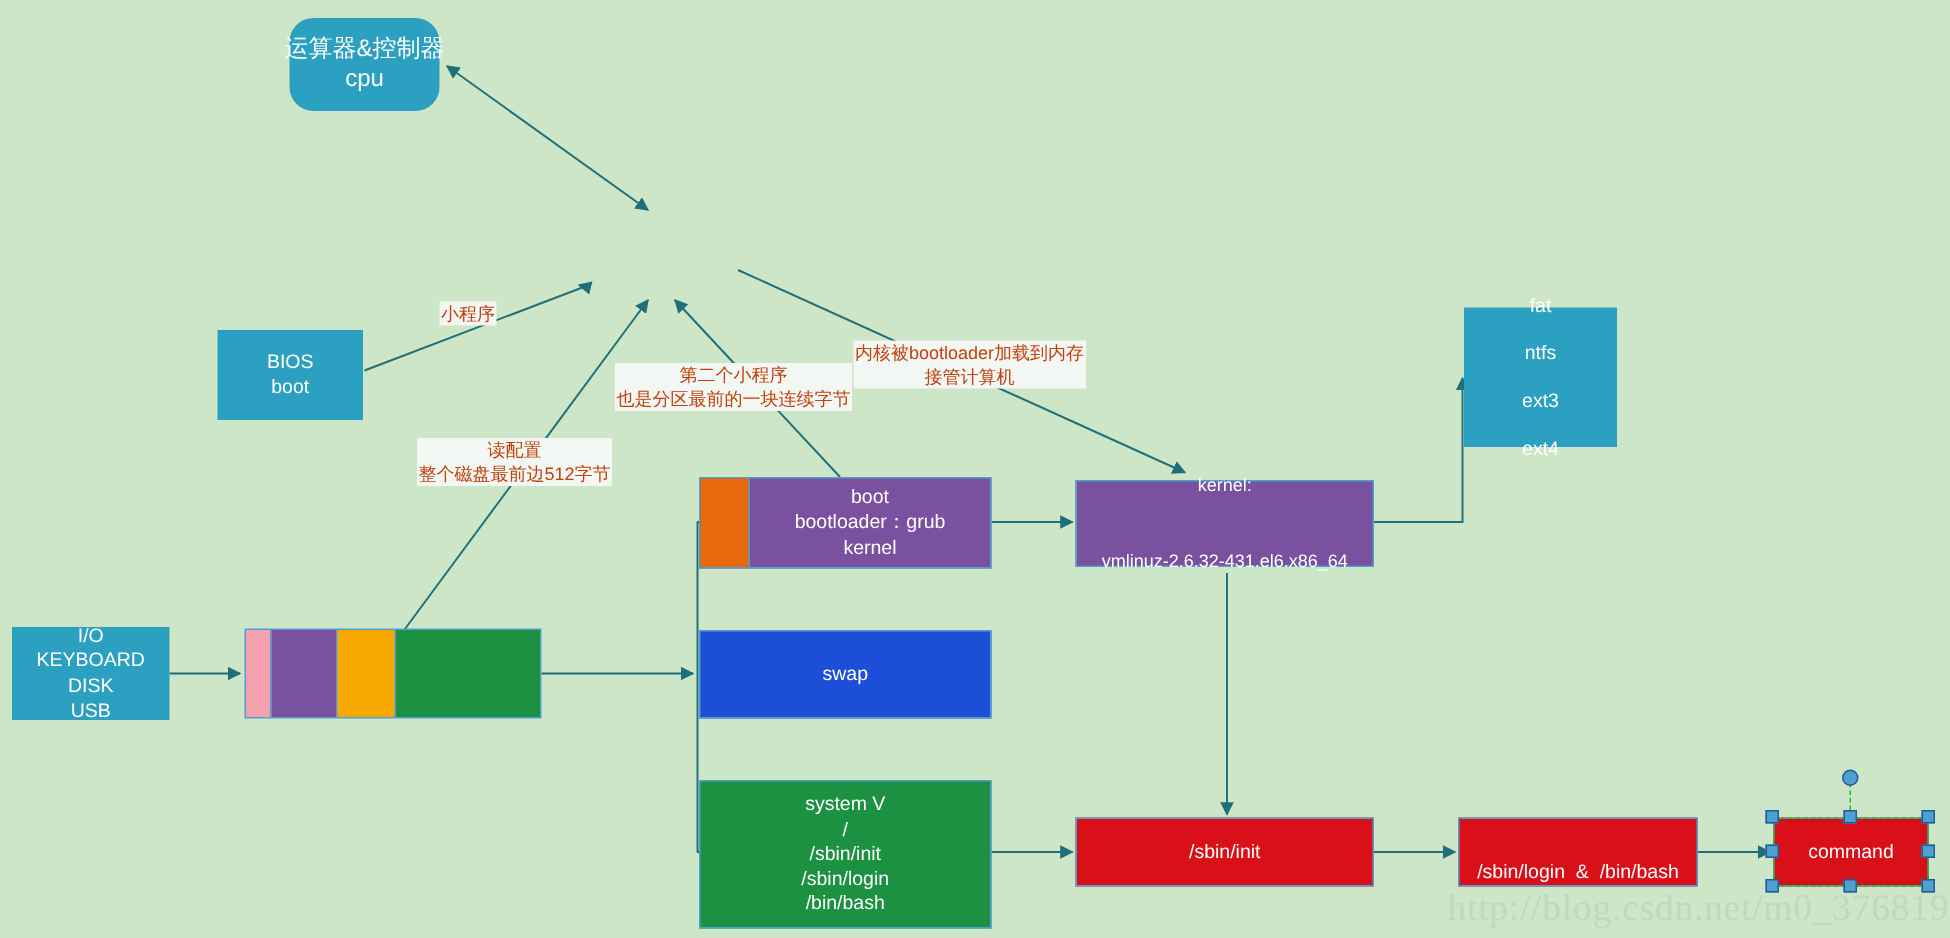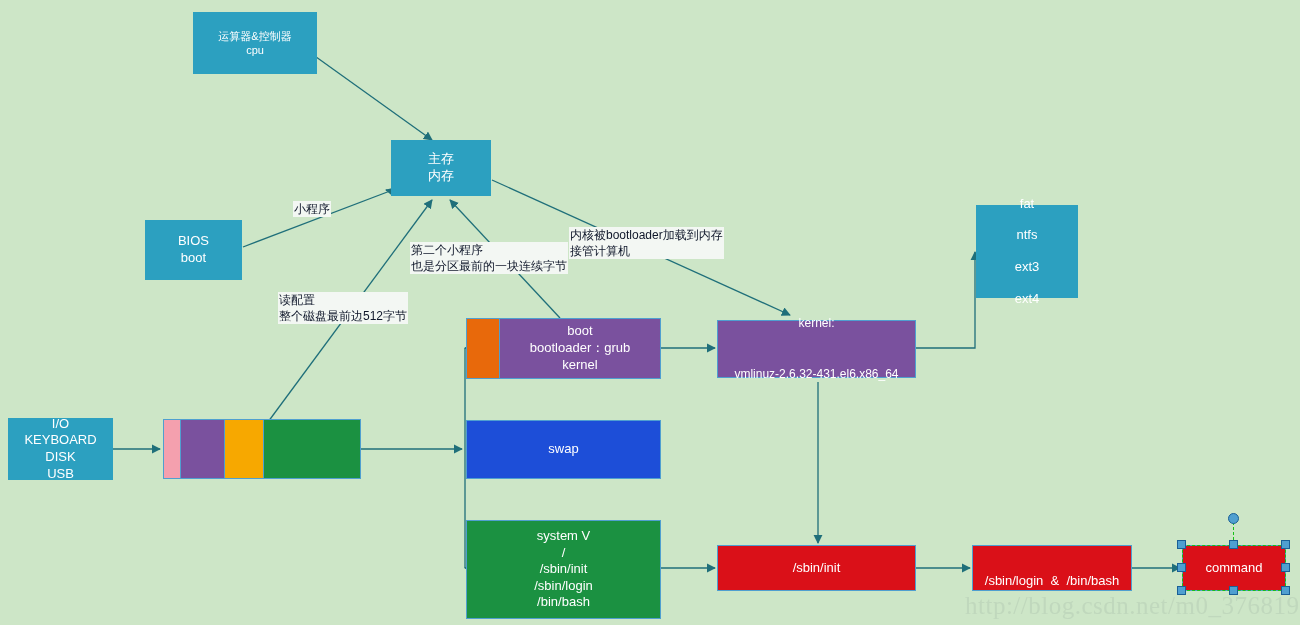--- a/index.html
+++ b/index.html
@@ -42,24 +42,25 @@
   .node .ln { display: block; }
   .teal   { background: #2ca0c0; }
   .purple { background: #7a519e; border: 1px solid #4f9fd0; }
   .orange { background: #1d4ed8; border: 1px solid #4f9fd0; }
   .green  { background: #1b9141; border: 1px solid #4f9fd0; }
   .red    { background: #da1018; border: 1px solid #4f9fd0; }
 
   .edge-label {
     position: absolute;
     background: #f3f7f3;
-    color: #0f172a;
+    color: #c2410c;
     font-size: 12px;
     line-height: 1.34;
     white-space: pre;
+    text-align: center;
     padding: 0 1px;
   }
 
   
   #disk-strip {
     position: absolute;
     display: flex;
     box-sizing: border-box;
     border: 1px solid #4f9fd0;
   }
@@ -173,29 +174,25 @@
       <line x1="818" y1="382" x2="818" y2="543" marker-end="url(#arw)"></line>
 
       <line x1="661" y1="568" x2="715" y2="568" marker-end="url(#arw)"></line>
 
       <line x1="916" y1="568" x2="970" y2="568" marker-end="url(#arw)"></line>
 
       <line x1="1132" y1="568" x2="1180" y2="568" marker-end="url(#arw)"></line>
     </g>
   </svg>
 
-  <div class="node teal" id="node-cpu" style="left:193px; top:12px; width:124px; height:62px; font-size:11px;">
+  <div class="node teal" id="node-cpu" style="left:193px; top:12px; width:100px; height:62px; font-size:16px;border-radius:16px;">
     <span class="ln">运算器&amp;控制器</span>
     <span class="ln">cpu</span>
   </div>
 
-  <div class="node teal" id="node-memory" style="left:391px; top:140px; width:100px; height:56px; font-size:13px;">
-    <span class="ln">主存</span>
-    <span class="ln">内存</span>
-  </div>
 
   <div class="node teal" id="node-bios" style="left:145px; top:220px; width:97px; height:60px; font-size:13px;">
     <span class="ln">BIOS</span>
     <span class="ln">boot</span>
   </div>
 
   <div class="node teal" id="node-filesystems" style="left:976px; top:205px; width:102px; height:93px; font-size:13px;gap:15px;">
     <span class="ln">fat</span>
     <span class="ln">ntfs</span>
     <span class="ln">ext3</span>

